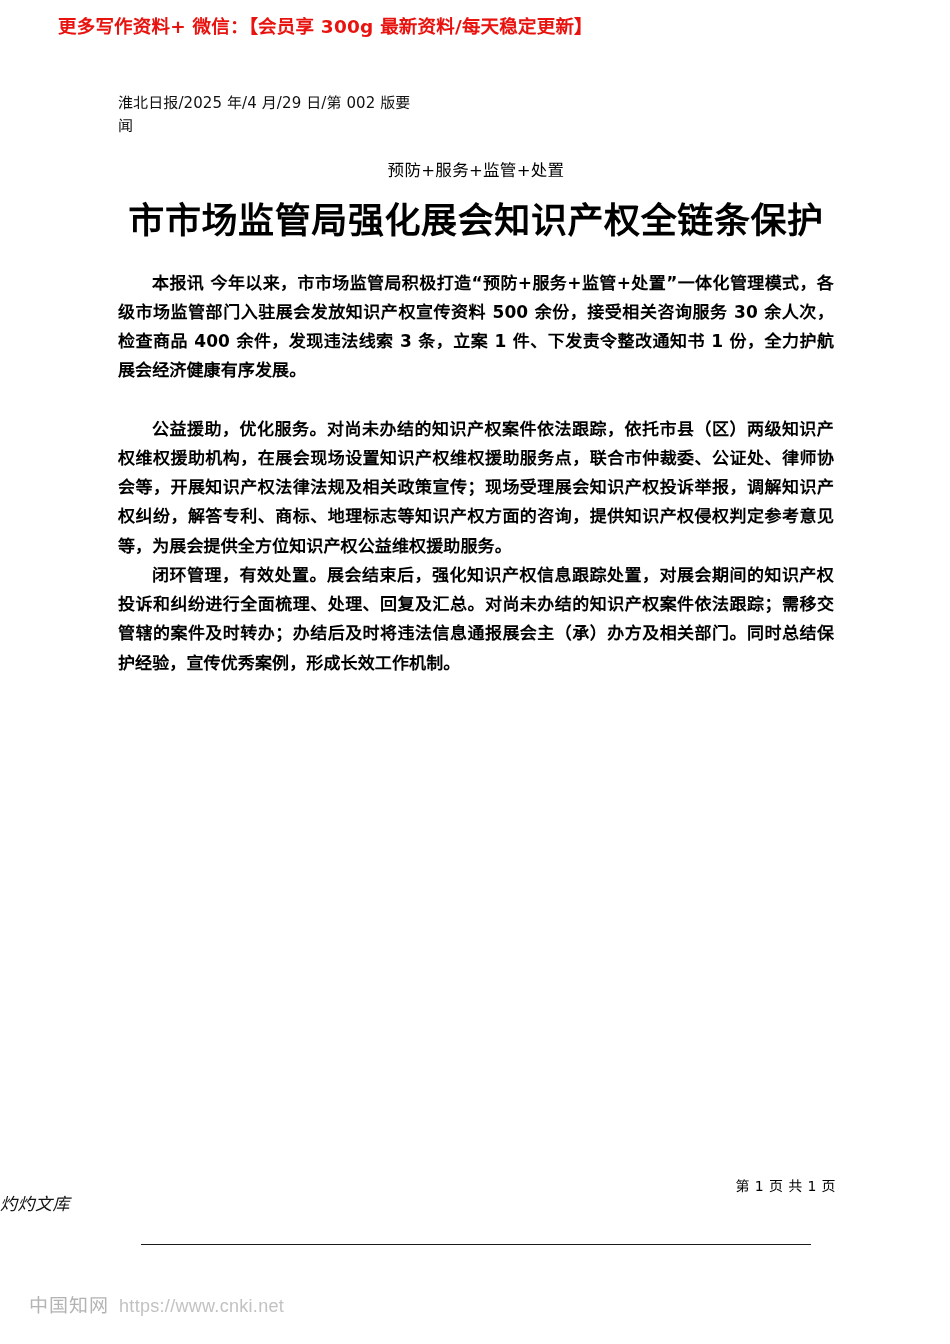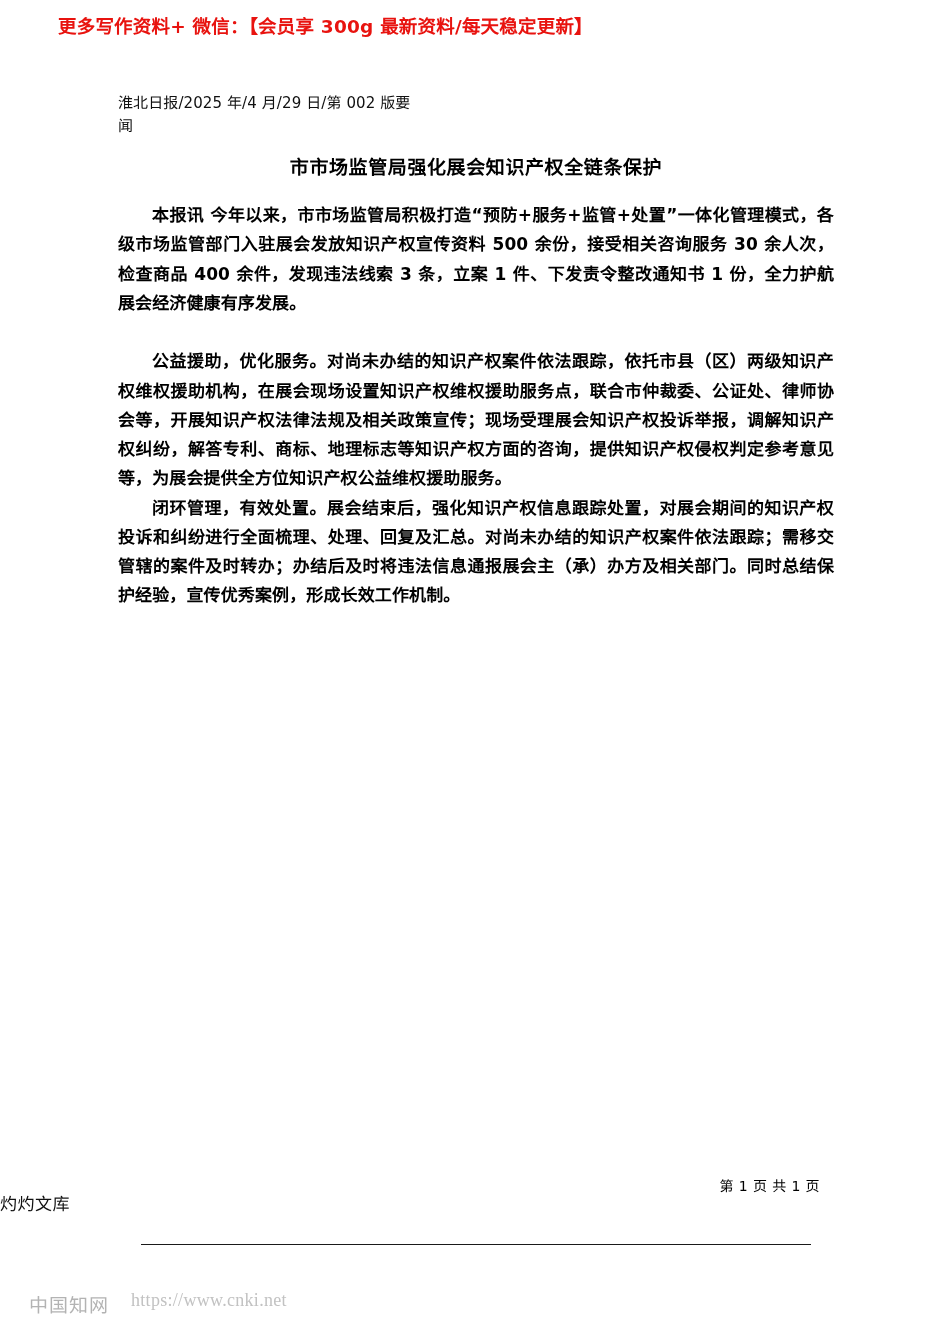--- a/index.html
+++ b/index.html
@@ -58,21 +58,21 @@
     text-align: center;
     font-size: 16.5px;
     line-height: 1.4;
     letter-spacing: 0.3px;
     color: #000;
   }
 
   .headline {
     margin-top: 16px;
     text-align: center;
-    font-size: 19px;
+    font-size: 36px;
     font-weight: bold;
     letter-spacing: 0.6px;
     line-height: 1.3;
     color: #000;
   }
 
   .byline {
     margin-top: 17px;
     text-align: center;
     font-size: 16.5px;
@@ -97,79 +97,81 @@
     font-weight: bold;
   }
 
   .body-copy p.spaced-after {
     margin-bottom: 1.72em;
   }
 
   
   .page-counter {
     position: absolute;
-    right: 130px;
+    right: 114px;
     top: 1175px;
     font-size: 14px;
     letter-spacing: 0.4px;
     color: #000;
     white-space: nowrap;
   }
 
   .library-watermark {
     position: absolute;
     left: 0px;
     top: 1190px;
     font-size: 17px;
     color: #111;
     letter-spacing: 0.5px;
     white-space: nowrap;
+    font-style: italic;
   }
 
   .footer-rule {
     position: absolute;
     left: 141px;
     top: 1244px;
     width: 670px;
     height: 0;
     border-top: 1.6px solid #1a1a1a;
   }
 
   .cnki-footer {
     position: absolute;
     left: 29px;
     top: 1290px;
     display: flex;
-    align-items: flex-start;
-    gap: 22px;
+    align-items: flex-end;
+    gap: 10px;
     white-space: nowrap;
   }
   .cnki-name {
     font-size: 19px;
     color: #b3b3b3;
     letter-spacing: 1px;
   }
   .cnki-url {
     font-size: 18px;
     color: #c2c2c2;
     letter-spacing: 0.3px;
-    font-family: Liberation Serif, serif;
+    font-family: Liberation Sans, sans-serif;
   }
 </style>
 </head>
 <body>
 
 <div class="page">
 
   <div class="promo-banner">更多写作资料+ 微信：【会员享 300g 最新资料/每天稳定更新】</div>
 
   <div class="article">
 
     <div class="masthead">淮北日报/2025 年/4 月/29 日/第 002 版要闻</div>
 
+    <div class="kicker">预防+服务+监管+处置</div>
 
     <h1 class="headline">市市场监管局强化展会知识产权全链条保护</h1>
 
 
     <div class="body-copy">
       <p class="spaced-after">本报讯  今年以来，市市场监管局积极打造“预防+服务+监管+处置”一体化管理模式，各级市场监管部门入驻展会发放知识产权宣传资料 500 余份，接受相关咨询服务 30 余人次，检查商品 400 余件，发现违法线索 3 条，立案 1 件、下发责令整改通知书 1 份，全力护航展会经济健康有序发展。</p>
       <p>公益援助，优化服务。对尚未办结的知识产权案件依法跟踪，依托市县（区）两级知识产权维权援助机构，在展会现场设置知识产权维权援助服务点，联合市仲裁委、公证处、律师协会等，开展知识产权法律法规及相关政策宣传；现场受理展会知识产权投诉举报，调解知识产权纠纷，解答专利、商标、地理标志等知识产权方面的咨询，提供知识产权侵权判定参考意见等，为展会提供全方位知识产权公益维权援助服务。</p>
       <p>闭环管理，有效处置。展会结束后，强化知识产权信息跟踪处置，对展会期间的知识产权投诉和纠纷进行全面梳理、处理、回复及汇总。对尚未办结的知识产权案件依法跟踪；需移交管辖的案件及时转办；办结后及时将违法信息通报展会主（承）办方及相关部门。同时总结保护经验，宣传优秀案例，形成长效工作机制。</p>
     </div>
 

